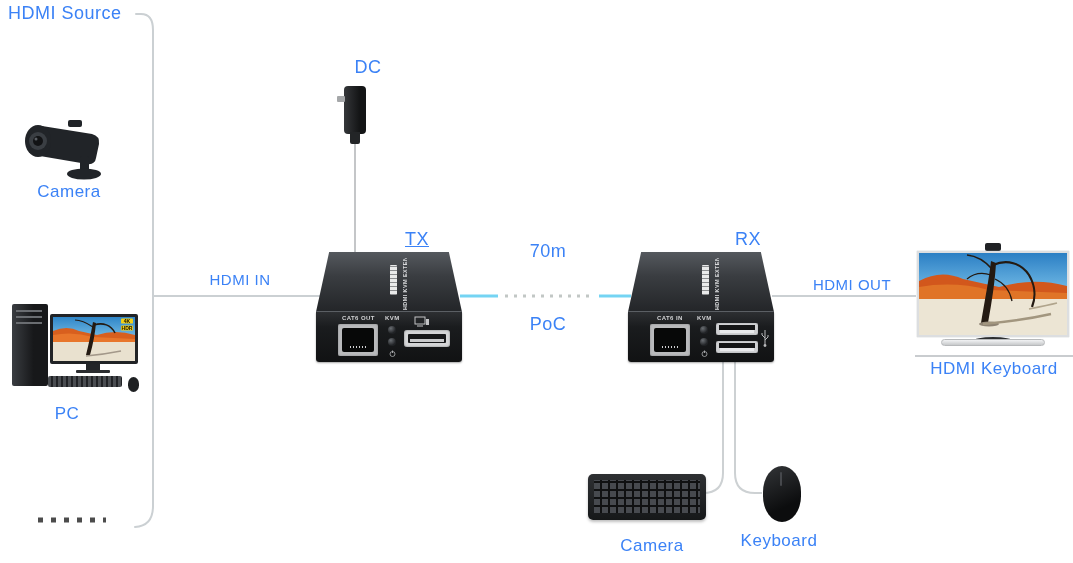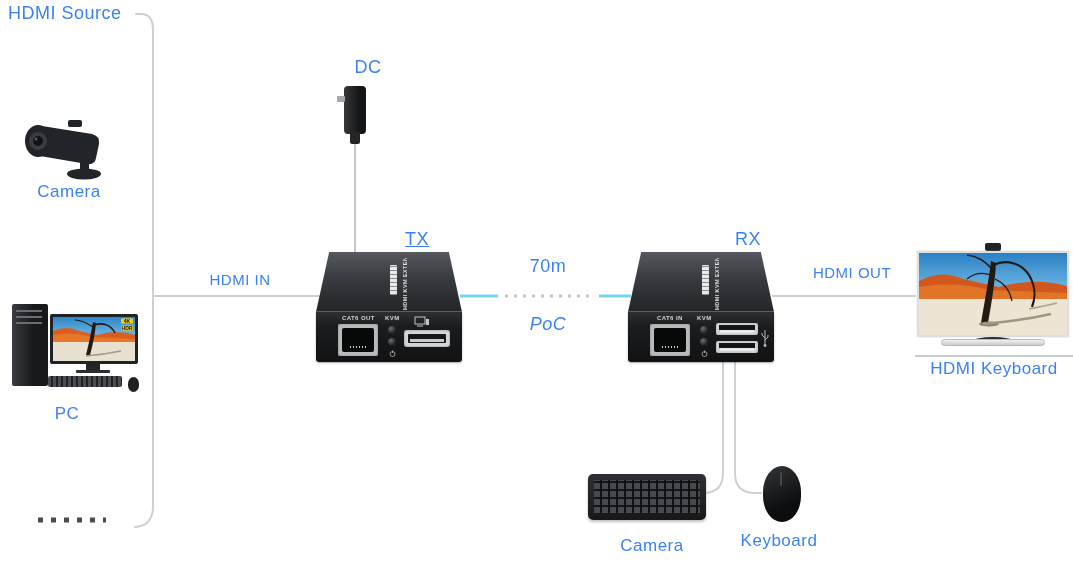--- a/index.html
+++ b/index.html
@@ -116,23 +116,23 @@
     <line x1="38" y1="520" x2="106" y2="520" stroke="#4c4c4c" stroke-width="5" stroke-dasharray="5,8"></line>
   </svg>
 
   <div class="lbl big" style="left:8px;top:3px;">HDMI Source</div>
   <div class="lbl center" style="left:69px;top:182px;">Camera</div>
   <div class="lbl center" style="left:67px;top:404px;">PC</div>
   <div class="lbl big center" style="left:368px;top:57px;">DC</div>
   <div class="lbl big center" style="left:417px;top:229px;text-decoration:underline;">TX</div>
   <div class="lbl big center" style="left:748px;top:229px;">RX</div>
   <div class="lbl small center" style="left:240px;top:271px;">HDMI IN</div>
-  <div class="lbl small center" style="left:852px;top:264px;text-align:right;">HDMI OUT</div>
-  <div class="lbl big center" style="left:548px;top:256px;">70m</div>
-  <div class="lbl big center" style="left:548px;top:314px;font-style:italic;">PoC</div>
+  <div class="lbl small center" style="left:852px;top:276px;text-align:right;">HDMI OUT</div>
+  <div class="lbl big center" style="left:548px;top:241px;">70m</div>
+  <div class="lbl big center" style="left:548px;top:314px;">PoC</div>
   <div class="lbl center" style="left:994px;top:359px;">HDMI Keyboard</div>
   <div class="lbl center" style="left:652px;top:536px;">Camera</div>
   <div class="lbl center" style="left:779px;top:531px;">Keyboard</div>
 
   <svg class="camera-icon" width="100" height="75" viewBox="0 0 100 75">
     <g fill="#212428">
       <path d="M22,16 L72,24 Q80,26 79,34 L76,48 Q75,55 67,54 L20,46 Q11,44 12,35 L14,23 Q15,15 22,16 Z"></path>
       <ellipse cx="18" cy="31" rx="13" ry="16"></ellipse>
       <rect x="48" y="10" width="14" height="7" rx="2"></rect>
       <rect x="60" y="46" width="9" height="17" rx="2"></rect>

